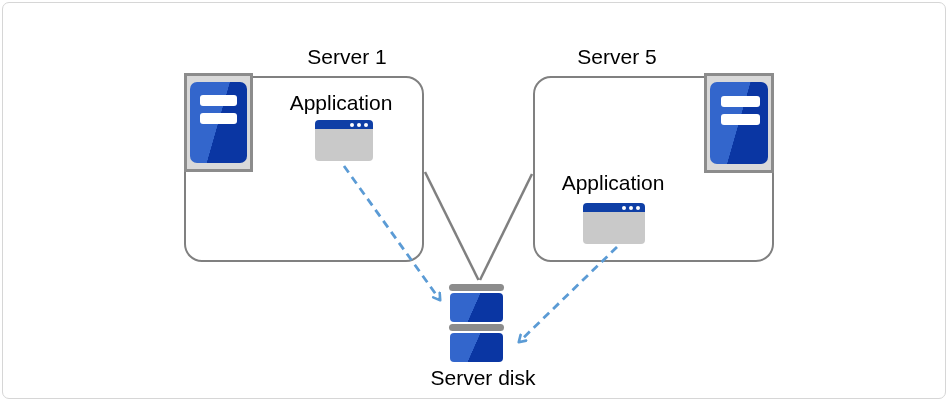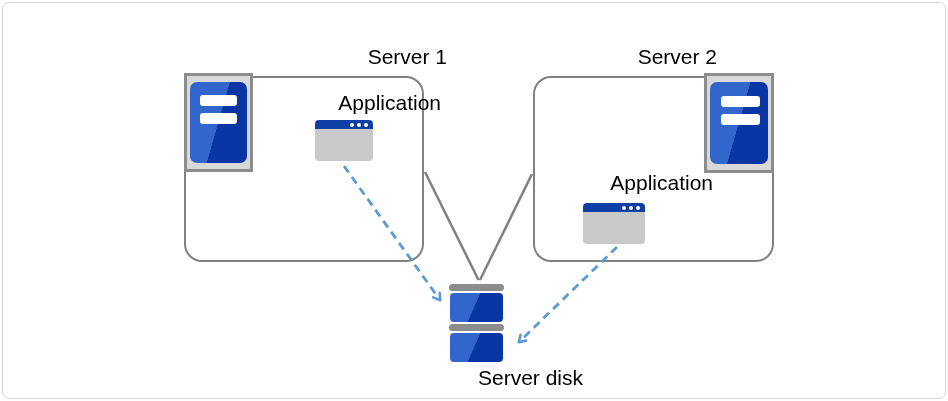--- a/index.html
+++ b/index.html
@@ -5,21 +5,21 @@
   html,body{margin:0;padding:0;background:#fff;}
   #canvas{
     position:relative;width:948px;height:401px;background:#ffffff;overflow:hidden;
     font-family:"Liberation Sans",sans-serif;color:#000;
   }
   .frame{
     position:absolute;left:2px;top:2px;right:2px;bottom:2px;
     border:1px solid #d6d6d6;border-radius:7px;pointer-events:none;
   }
   .label{
-    position:absolute;font-size:21px;line-height:24px;text-align:right;color:#000;
+    position:absolute;font-size:21px;line-height:24px;text-align:center;color:#000;
     white-space:nowrap;
   }
   .server-box{
     position:absolute;background:#ffffff;border:2.5px solid #808080;border-radius:18px;
     box-sizing:border-box;
   }
   .server-icon{
     position:absolute;background:#d9d9d9;border:3px solid #8c8c8c;box-sizing:border-box;
   }
   .server-tower{
@@ -67,21 +67,21 @@
 
   <div class="app-window" style="left:315px;top:120px;width:58px;height:41px;">
     <div class="app-titlebar">
       <span class="dot"></span>
       <span class="dot"></span>
       <span class="dot"></span>
     </div>
     <div class="app-body"></div>
   </div>
 
-  <div class="label" style="left:517px;top:45px;width:200px;">Server 2</div>
+  <div class="label" style="left:517px;top:45px;width:200px;">Server 5</div>
 
   <div class="server-box" style="left:533px;top:76px;width:241px;height:186px;"></div>
 
   <div class="server-icon" style="left:704px;top:73px;width:70px;height:100px;z-index:3;">
     <div class="server-tower" style="left:3px;top:6px;width:58px;height:82px;">
       <div class="tower-bar" style="left:11px;top:14px;width:39px;height:11px;"></div>
       <div class="tower-bar" style="left:11px;top:32px;width:39px;height:11px;"></div>
     </div>
   </div>
 

